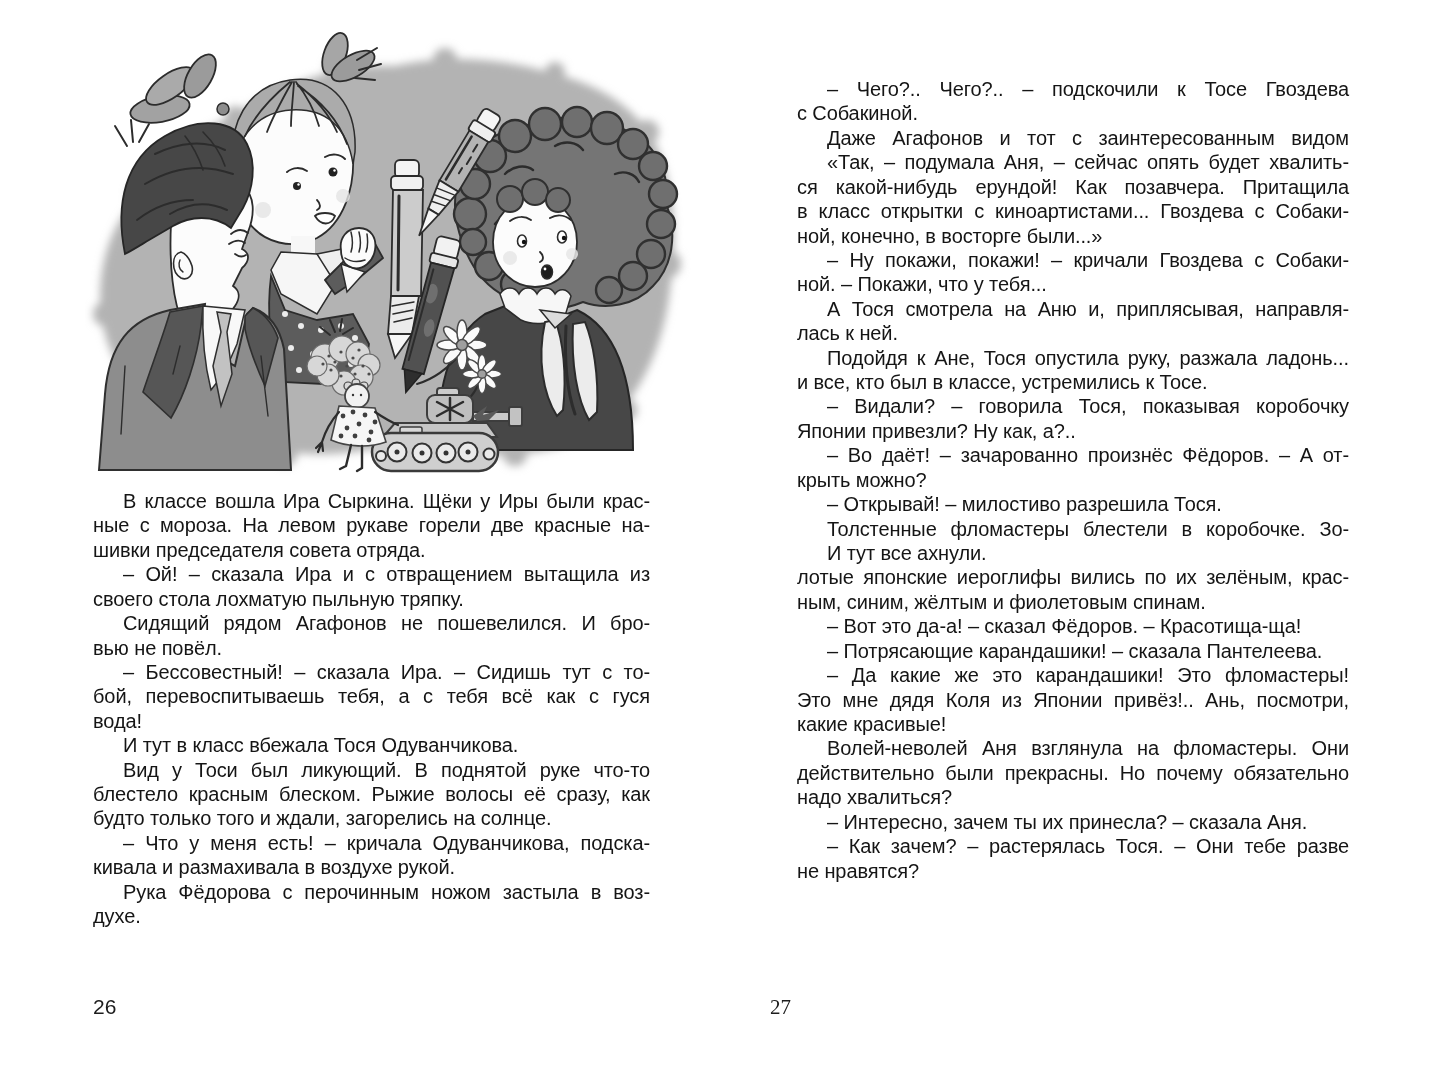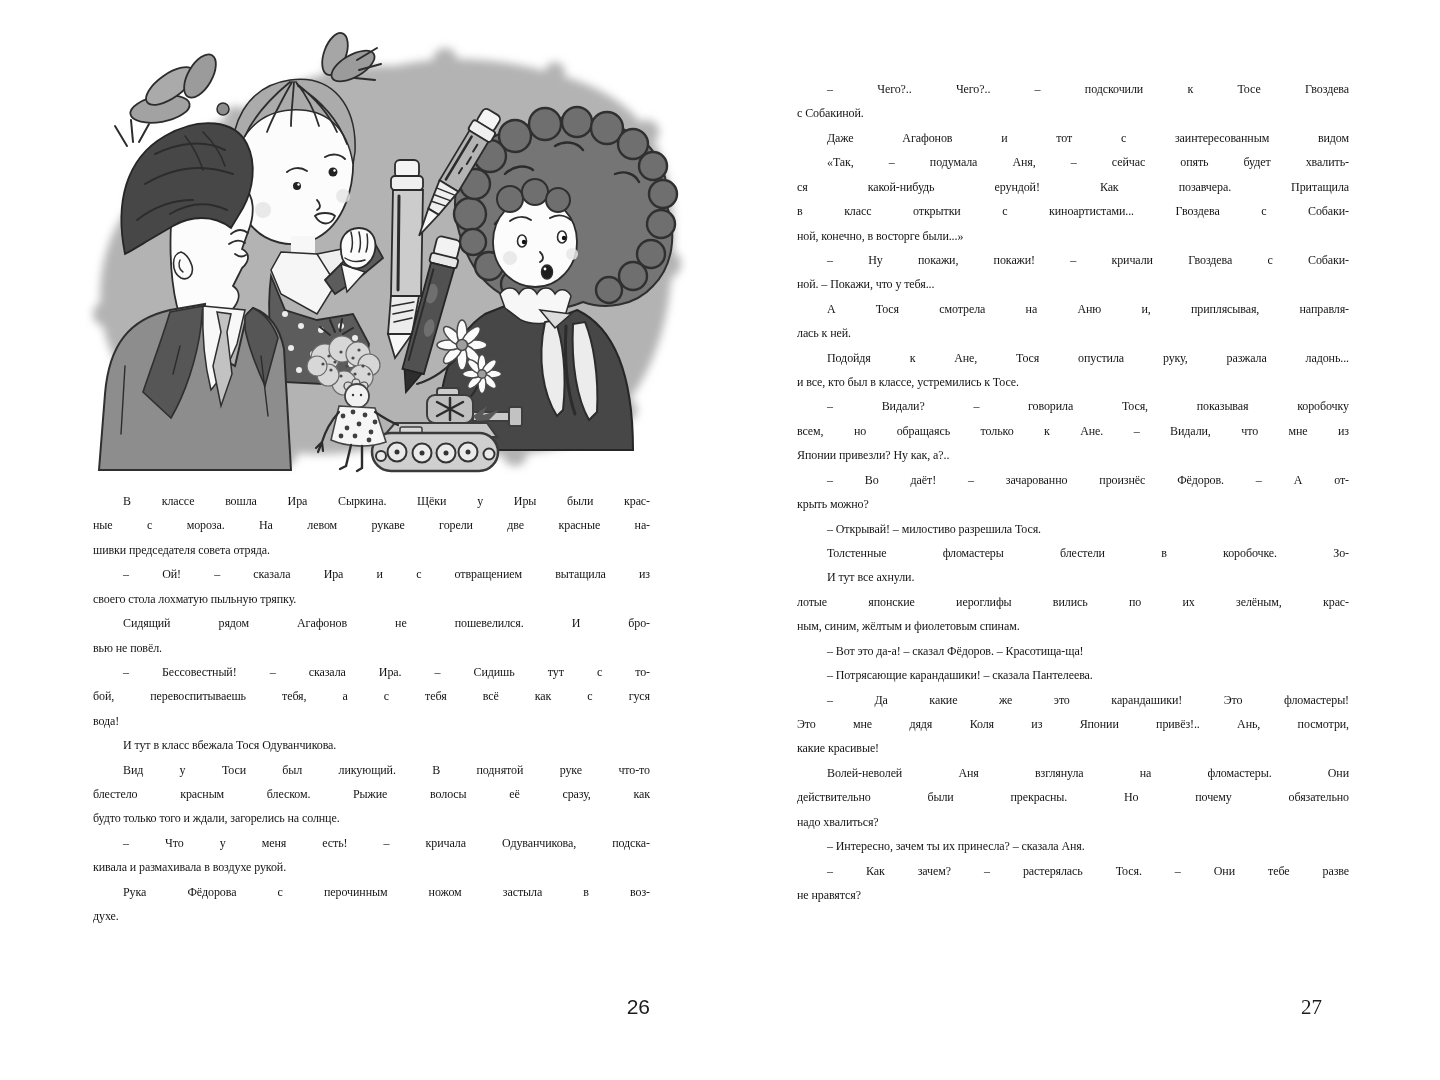--- a/index.html
+++ b/index.html
@@ -1,26 +1,26 @@
 <!DOCTYPE html>
 <html><head>
 <meta charset="utf-8">
 <style>
   html,body{margin:0;padding:0;}
   body{width:1440px;height:1080px;background:#ffffff;overflow:hidden;position:relative;
        font-family:"Liberation Sans",sans-serif;color:#151515;}
   .spread{position:absolute;left:0;top:0;width:1440px;height:1080px;background:#ffffff;}
   .illustration{position:absolute;left:85px;top:14px;width:610px;height:480px;}
-  .text-block{position:absolute;font-size:12px;line-height:24.42px;letter-spacing:-0.1px;font-family:Liberation Serif, serif;}
+  .text-block{position:absolute;font-size:20px;line-height:24.42px;letter-spacing:-0.1px;}
   .text-left{left:93px;top:489px;width:557px;}
   .text-right{left:797px;top:77px;width:552px;}
   .line{width:100%;}
   .line.indent{text-indent:30px;}
   .line.fill{text-align:justify;text-align-last:justify;}
-  .page-number{position:absolute;top:994px;font-size:21px;line-height:26px;text-align:right;color:#1c1c1c;}
+  .page-number{position:absolute;top:994px;font-size:21px;line-height:26px;text-align:left;color:#1c1c1c;}
   .pn-left{left:93px;width:557px;}
   .pn-right{left:770px;width:552px;font-family:Liberation Serif, serif;}
   svg .ln{fill:none;stroke:#2c2c2c;stroke-linecap:round;}
 </style>
 </head>
 <body>
 
 <div class="spread">
 
   <div class="illustration">
@@ -337,21 +337,20 @@
       <div class="line fill">ся какой-нибудь ерундой! Как позавчера. Притащила</div>
       <div class="line fill">в класс открытки с киноартистами... Гвоздева с Собаки-</div>
       <div class="line">ной, конечно, в восторге были...»</div>
       <div class="line indent fill">– Ну покажи, покажи! – кричали Гвоздева с Собаки-</div>
       <div class="line">ной. – Покажи, что у тебя...</div>
       <div class="line indent fill">А Тося смотрела на Аню и, приплясывая, направля-</div>
       <div class="line">лась к ней.</div>
       <div class="line indent fill">Подойдя к Ане, Тося опустила руку, разжала ладонь...</div>
       <div class="line">и все, кто был в классе, устремились к Тосе.</div>
       <div class="line indent fill">– Видали? – говорила Тося, показывая коробочку</div>
-      <div class="line fill">всем, но обращаясь только к Ане. – Видали, что мне из</div>
       <div class="line">Японии привезли? Ну как, а?..</div>
       <div class="line indent fill">– Во даёт! – зачарованно произнёс Фёдоров. – А от-</div>
       <div class="line">крыть можно?</div>
       <div class="line indent">– Открывай! – милостиво разрешила Тося.</div>
       <div class="line indent fill">Толстенные фломастеры блестели в коробочке. Зо-</div>
       <div class="line indent">И тут все ахнули.</div>
       <div class="line fill">лотые японские иероглифы вились по их зелёным, крас-</div>
       <div class="line">ным, синим, жёлтым и фиолетовым спинам.</div>
       <div class="line indent">– Вот это да-а! – сказал Фёдоров. – Красотища-ща!</div>
       <div class="line indent">– Потрясающие карандашики! – сказала Пантелеева.</div>

